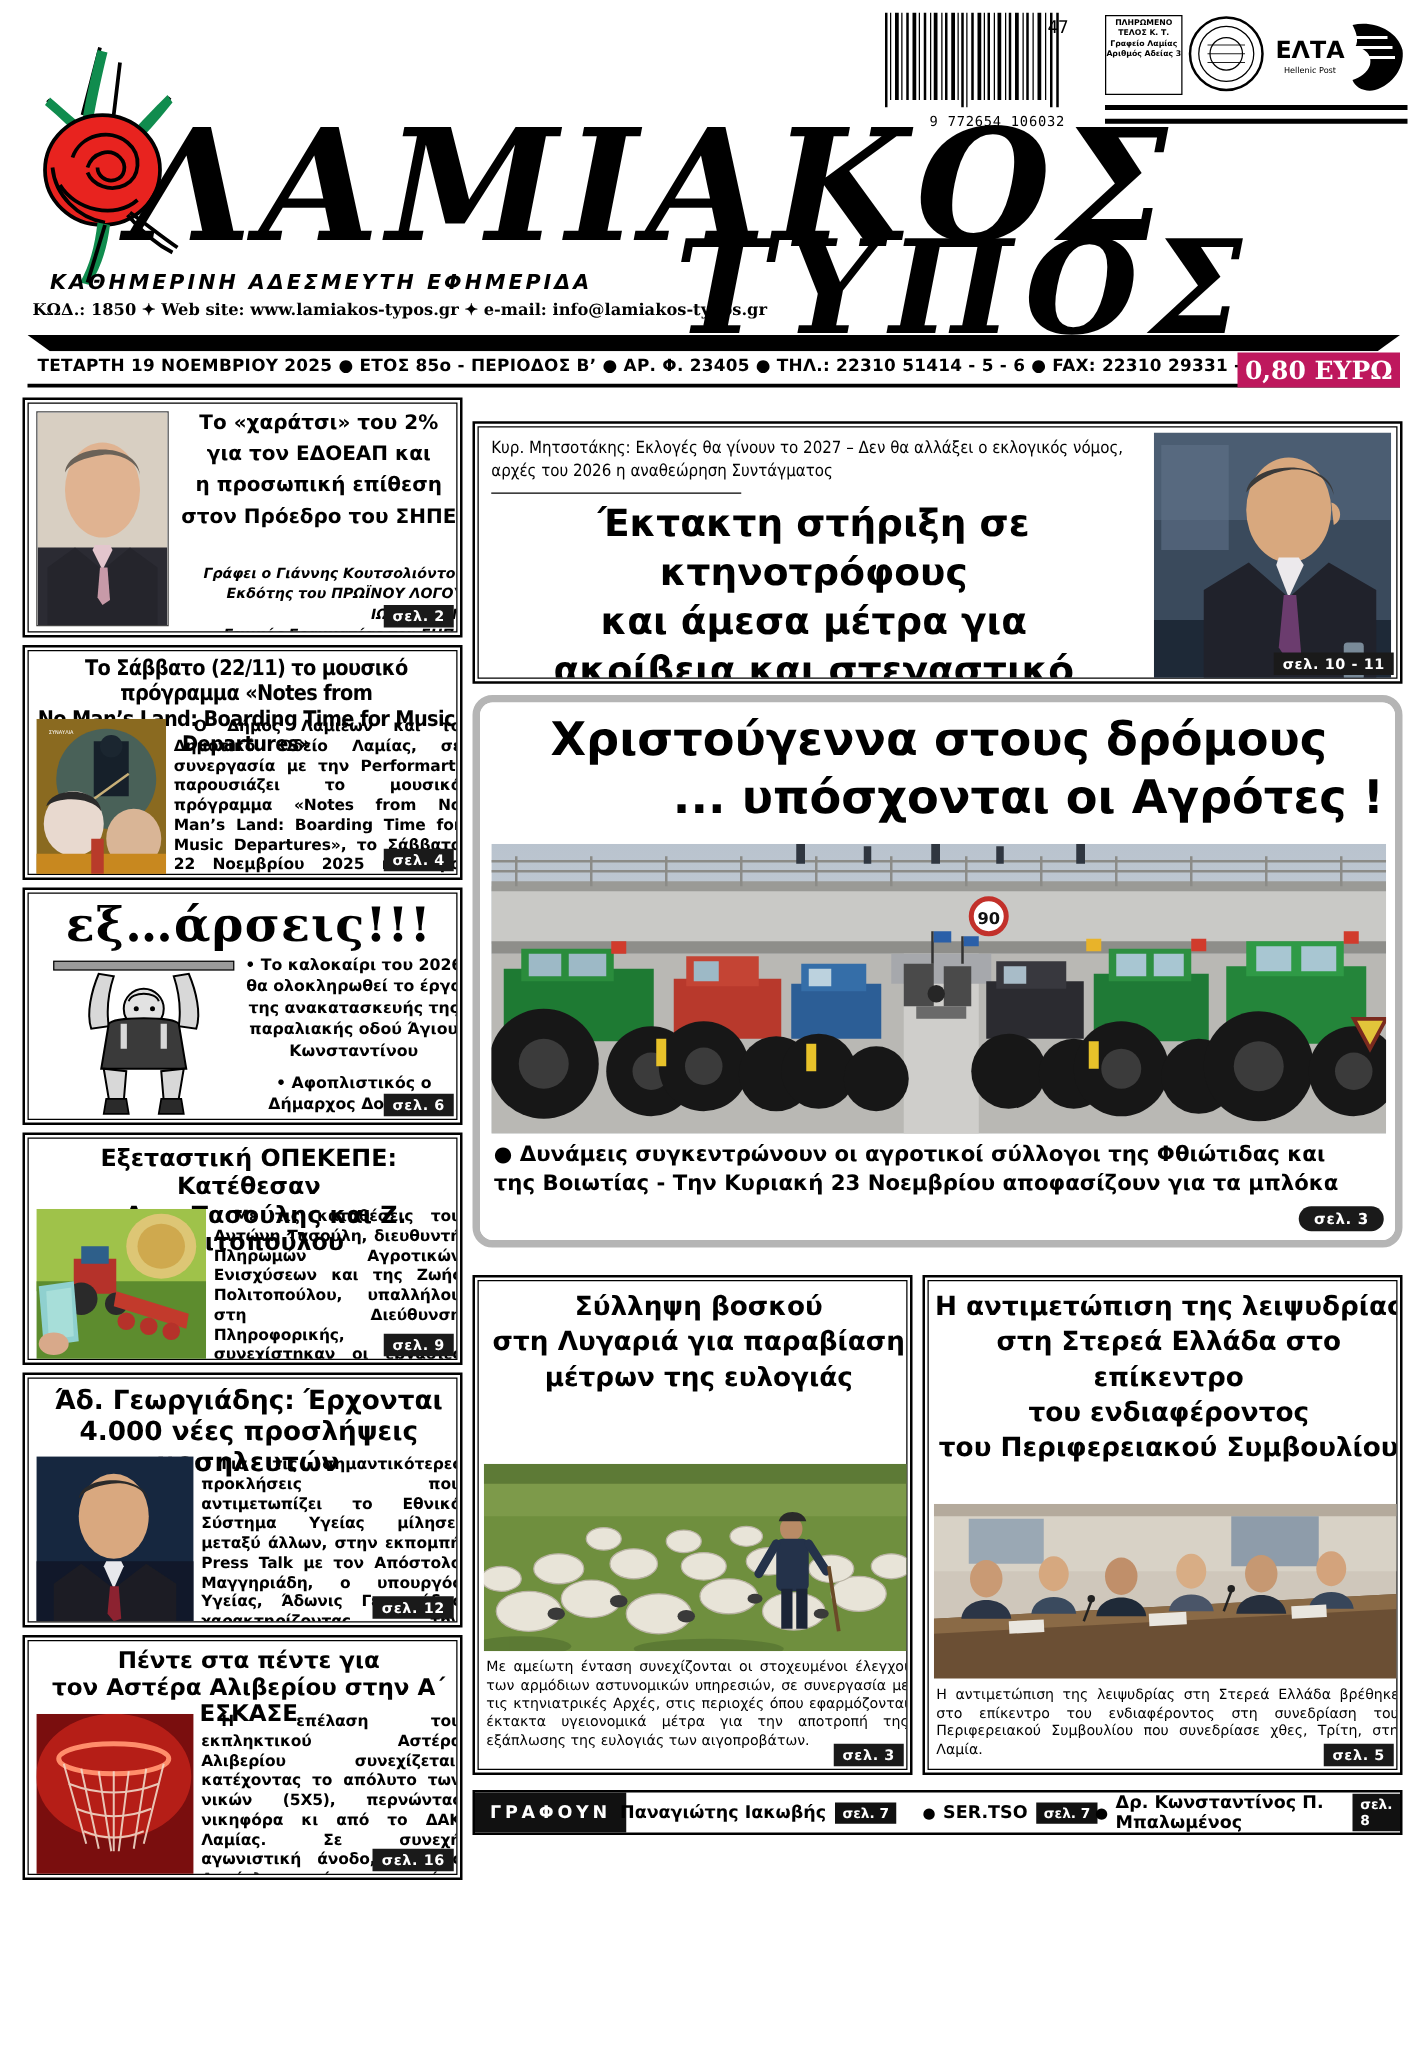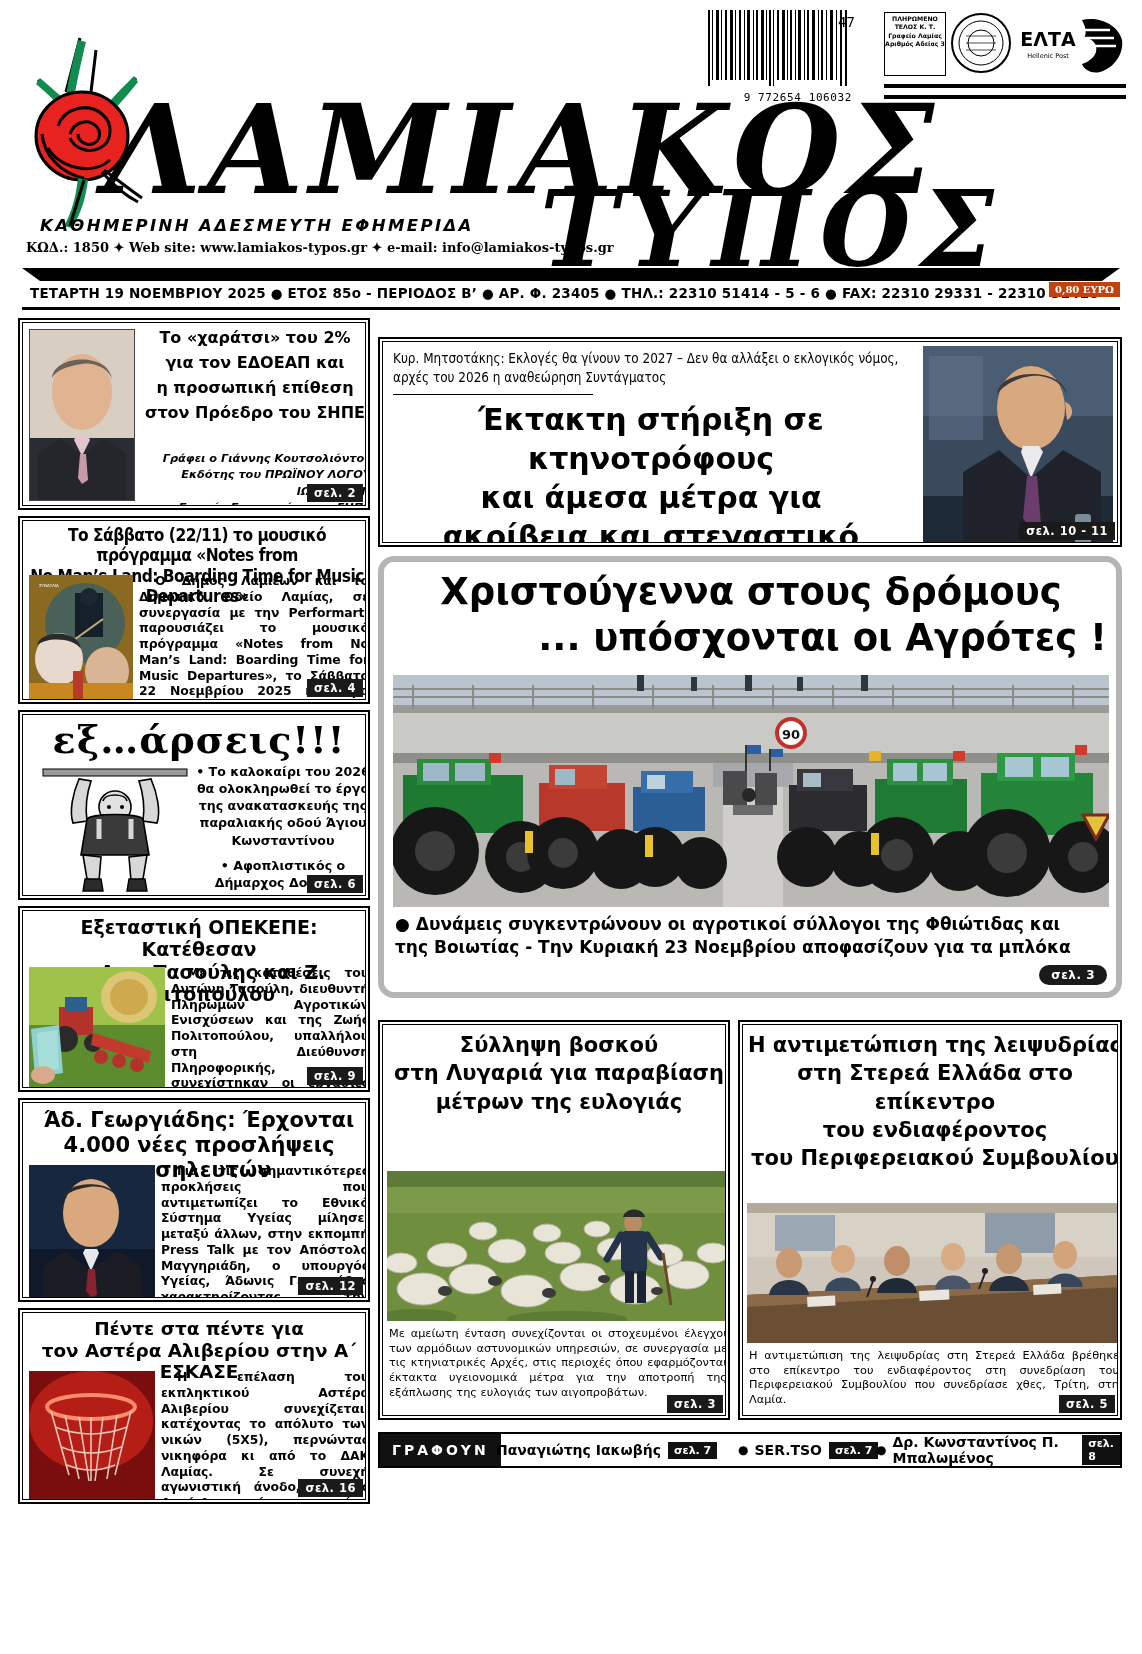--- a/index.html
+++ b/index.html
@@ -26,21 +26,21 @@
   .stamp{position:absolute;left:950px;top:12px;width:62px;height:62px;}
   .elta{position:absolute;left:1014px;top:14px;width:112px;height:62px;}
   .rules{position:absolute;left:884px;top:84px;width:242px;}
   .rules div{height:4px;background:#000;margin-bottom:7px;}
 
   .wedge{position:absolute;left:22px;top:268px;width:1098px;height:13px;}
   .dateline{position:absolute;left:22px;top:283px;width:1098px;height:24px;
     border-bottom:3px solid #000;}
   .dateline-txt{position:absolute;left:8px;top:2px;font-size:13.5px;font-weight:bold;
     font-family:"DejaVu Sans","Liberation Sans",sans-serif;letter-spacing:.2px;white-space:nowrap;}
-  .price{position:absolute;right:0;top:-1px;background:#c2410c;color:#fff;font-size:10px;font-weight:bold;
+  .price{position:absolute;right:0;top:-1px;background:#be185d;color:#fff;font-size:20px;font-weight:bold;
     padding:2px 6px;font-family:"DejaVu Serif","Liberation Serif",serif;text-align:right;}
 
   
   .box{position:absolute;border:2px solid #000;background:#fff;box-sizing:border-box;}
   .box .inner{border:1px solid #000;margin:2px;height:calc(100% - 4px);box-sizing:border-box;position:relative;overflow:hidden;}
   .pg{position:absolute;background:#1a1a1a;color:#fff;font-size:11.5px;font-weight:bold;
     padding:2px 7px;letter-spacing:.5px;white-space:nowrap;}
 
   .hl{font-weight:bold;text-align:center;line-height:1.18;}
   .body-txt{font-size:12.4px;line-height:1.27;text-align:justify;font-weight:bold;letter-spacing:-0.1px;}

